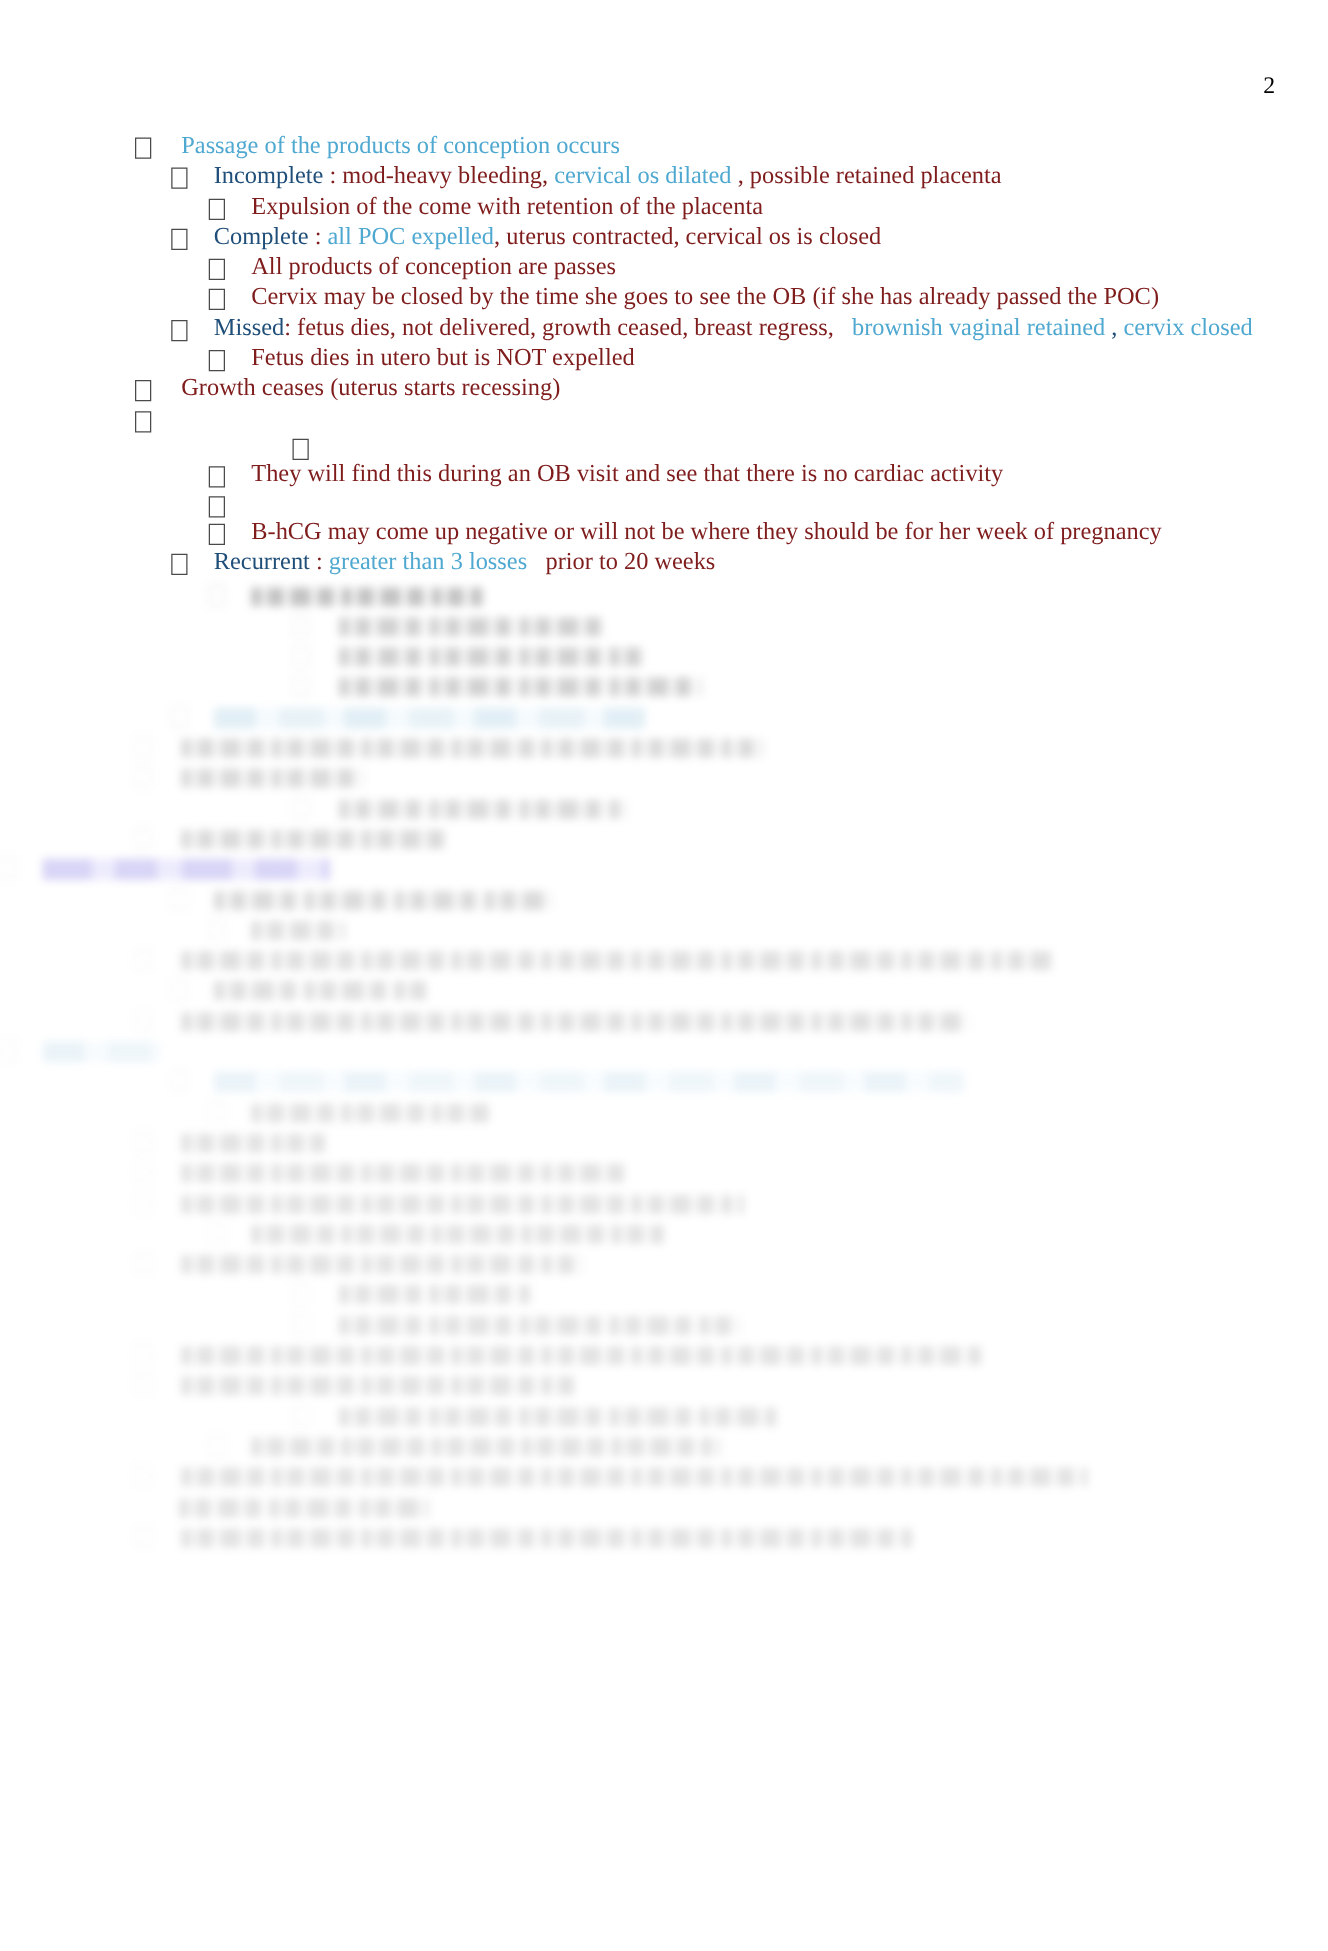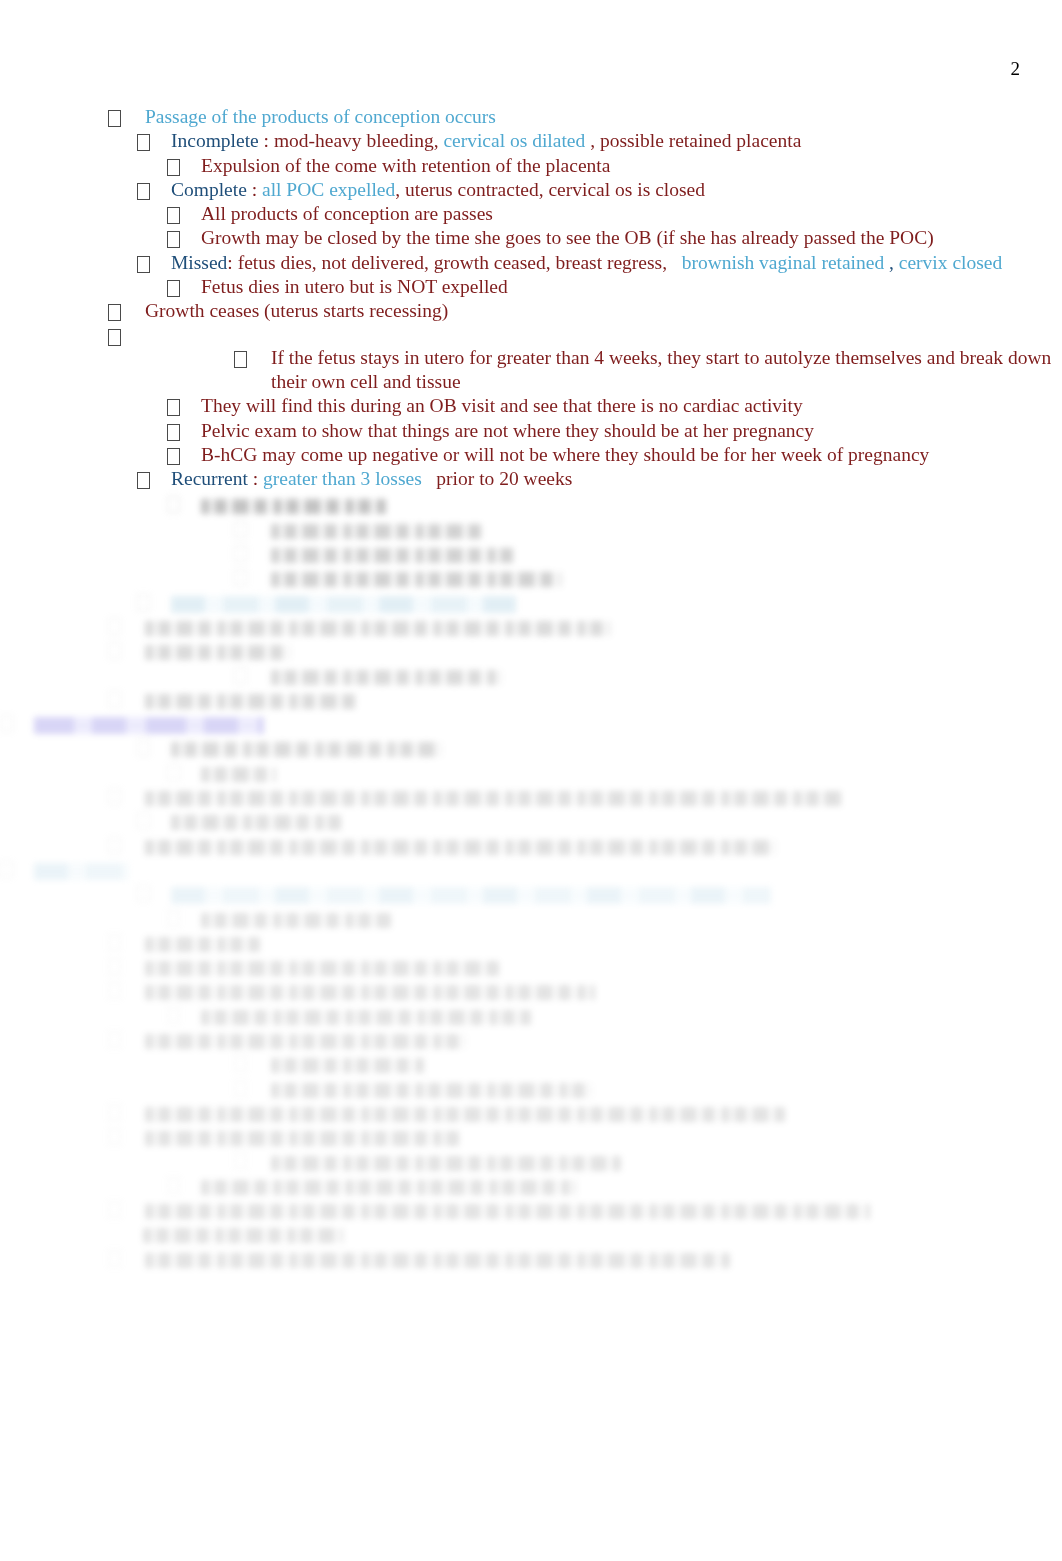--- a/index.html
+++ b/index.html
@@ -92,31 +92,30 @@
 
   <div class="page-number">2</div>
 
   <div class="content">
     <div id="legible-list">
         <div class="line lv3"><span class="bullet"></span><span class="btext gap2"><span class="cyan">Passage of the products of conception occurs</span></span></div>
         <div class="line lv1"><span class="bullet"></span><span class="btext gap1"><span class="nav">Incomplete</span><span class="blk"> : mod-heavy bleeding, </span><span class="cyan">cervical os dilated</span><span class="blk"> , possible retained placenta</span></span></div>
         <div class="line lv2"><span class="bullet"></span><span class="btext gap1"><span class="blk">Expulsion of the come with retention of the placenta</span></span></div>
         <div class="line lv1"><span class="bullet"></span><span class="btext gap1"><span class="nav">Complete</span><span class="blk"> : </span><span class="cyan">all POC expelled</span><span class="blk">, uterus contracted, cervical os is closed</span></span></div>
         <div class="line lv2"><span class="bullet"></span><span class="btext gap1"><span class="blk">All products of conception are passes</span></span></div>
-        <div class="line lv2"><span class="bullet"></span><span class="btext gap1"><span class="blk">Growth may be closed by the time she goes to see the OB (if she has already passed the POC)</span></span></div>
+        <div class="line lv2"><span class="bullet"></span><span class="btext gap1"><span class="blk">Cervix may be closed by the time she goes to see the OB (if she has already passed the POC)</span></span></div>
         <div class="line lv1"><span class="bullet"></span><span class="btext gap1"><span class="nav">Missed</span><span class="blk">: fetus dies, not delivered, growth ceased, breast regress,   </span><span class="cyan">brownish vaginal retained</span><span class="nav"> , </span><span class="cyan">cervix closed</span></span></div>
         <div class="line lv2"><span class="bullet"></span><span class="btext gap1"><span class="blk">Fetus dies in utero but is NOT expelled</span></span></div>
         <div class="line lv3"><span class="bullet"></span><span class="btext gap2"><span class="blk">Growth ceases (uterus starts recessing)</span></span></div>
         <div class="line lv3"><span class="bullet"></span></div>
         <div class="line lv4 wrap">
           <span class="bullet"></span>
-          <span class="btext gap2"><span class="blk">If the fetus stays in utero for greater than 4 weeks, they start to autolyze themselves and break down their own cell and tissue</span></span>
         </div>
         <div class="line lv2"><span class="bullet"></span><span class="btext gap1"><span class="blk">They will find this during an OB visit and see that there is no cardiac activity</span></span></div>
-        <div class="line lv2"><span class="bullet"></span><span class="btext gap1"><span class="blk">Pelvic exam to show that things are not where they should be at her pregnancy</span></span></div>
+        <div class="line lv2"><span class="bullet"></span></div>
         <div class="line lv2"><span class="bullet"></span><span class="btext gap1"><span class="blk">B-hCG may come up negative or will not be where they should be for her week of pregnancy</span></span></div>
         <div class="line lv1"><span class="bullet"></span><span class="btext gap1"><span class="nav">Recurrent</span><span class="blk"> : </span><span class="cyan">greater than 3 losses</span><span class="blk">   prior to 20 weeks</span></span></div>
       </div>
     <div id="obscured-list" class="blurred">
         <div class="line lv2 bfade-1"><span class="bullet"></span><span class="btext gap1"><span style="display: inline-block; width: 185px; height: 15px; vertical-align: middle; margin-top: 4px; background: repeating-linear-gradient(90deg, rgba(70, 70, 70, 0.85) 0px, rgba(70, 70, 70, 0.85) 9px, rgba(255, 255, 255, 0) 9px, rgba(255, 255, 255, 0) 13px, rgba(70, 70, 70, 0.85) 13px, rgba(70, 70, 70, 0.85) 26px, rgba(255, 255, 255, 0) 26px, rgba(255, 255, 255, 0) 31px, rgba(70, 70, 70, 0.85) 31px, rgba(70, 70, 70, 0.85) 48px, rgba(255, 255, 255, 0) 48px, rgba(255, 255, 255, 0) 53px, rgba(70, 70, 70, 0.85) 53px, rgba(70, 70, 70, 0.85) 66px, rgba(255, 255, 255, 0) 66px, rgba(255, 255, 255, 0) 72px);"></span></span></div>
         <div class="line lv4 bfade-2"><span class="bullet"></span><span class="btext gap2"><span style="display: inline-block; width: 215px; height: 15px; vertical-align: middle; margin-top: 4px; background: repeating-linear-gradient(90deg, rgba(70, 70, 70, 0.85) 0px, rgba(70, 70, 70, 0.85) 9px, rgba(255, 255, 255, 0) 9px, rgba(255, 255, 255, 0) 13px, rgba(70, 70, 70, 0.85) 13px, rgba(70, 70, 70, 0.85) 26px, rgba(255, 255, 255, 0) 26px, rgba(255, 255, 255, 0) 31px, rgba(70, 70, 70, 0.85) 31px, rgba(70, 70, 70, 0.85) 48px, rgba(255, 255, 255, 0) 48px, rgba(255, 255, 255, 0) 53px, rgba(70, 70, 70, 0.85) 53px, rgba(70, 70, 70, 0.85) 66px, rgba(255, 255, 255, 0) 66px, rgba(255, 255, 255, 0) 72px);"></span></span></div>
         <div class="line lv4 bfade-2"><span class="bullet"></span><span class="btext gap2"><span style="display: inline-block; width: 245px; height: 15px; vertical-align: middle; margin-top: 4px; background: repeating-linear-gradient(90deg, rgba(70, 70, 70, 0.85) 0px, rgba(70, 70, 70, 0.85) 9px, rgba(255, 255, 255, 0) 9px, rgba(255, 255, 255, 0) 13px, rgba(70, 70, 70, 0.85) 13px, rgba(70, 70, 70, 0.85) 26px, rgba(255, 255, 255, 0) 26px, rgba(255, 255, 255, 0) 31px, rgba(70, 70, 70, 0.85) 31px, rgba(70, 70, 70, 0.85) 48px, rgba(255, 255, 255, 0) 48px, rgba(255, 255, 255, 0) 53px, rgba(70, 70, 70, 0.85) 53px, rgba(70, 70, 70, 0.85) 66px, rgba(255, 255, 255, 0) 66px, rgba(255, 255, 255, 0) 72px);"></span></span></div>
         <div class="line lv4 bfade-2"><span class="bullet"></span><span class="btext gap2"><span style="display: inline-block; width: 290px; height: 15px; vertical-align: middle; margin-top: 4px; background: repeating-linear-gradient(90deg, rgba(70, 70, 70, 0.85) 0px, rgba(70, 70, 70, 0.85) 9px, rgba(255, 255, 255, 0) 9px, rgba(255, 255, 255, 0) 13px, rgba(70, 70, 70, 0.85) 13px, rgba(70, 70, 70, 0.85) 26px, rgba(255, 255, 255, 0) 26px, rgba(255, 255, 255, 0) 31px, rgba(70, 70, 70, 0.85) 31px, rgba(70, 70, 70, 0.85) 48px, rgba(255, 255, 255, 0) 48px, rgba(255, 255, 255, 0) 53px, rgba(70, 70, 70, 0.85) 53px, rgba(70, 70, 70, 0.85) 66px, rgba(255, 255, 255, 0) 66px, rgba(255, 255, 255, 0) 72px);"></span></span></div>
         <div class="line lv1 bfade-2"><span class="bullet"></span><span class="btext gap1"><span style="display: inline-block; width: 345px; height: 17px; vertical-align: middle; margin-top: 4px; background: repeating-linear-gradient(90deg, rgba(120, 180, 210, 0.75) 0px, rgba(120, 180, 210, 0.75) 34px, rgba(214, 236, 247, 0.85) 34px, rgba(214, 236, 247, 0.85) 52px, rgba(120, 180, 210, 0.6) 52px, rgba(120, 180, 210, 0.6) 88px, rgba(214, 236, 247, 0.85) 88px, rgba(214, 236, 247, 0.85) 104px);"></span></span></div>
         <div class="line lv3 bfade-3"><span class="bullet"></span><span class="btext gap2"><span style="display: inline-block; width: 465px; height: 15px; vertical-align: middle; margin-top: 4px; background: repeating-linear-gradient(90deg, rgba(70, 70, 70, 0.85) 0px, rgba(70, 70, 70, 0.85) 9px, rgba(255, 255, 255, 0) 9px, rgba(255, 255, 255, 0) 13px, rgba(70, 70, 70, 0.85) 13px, rgba(70, 70, 70, 0.85) 26px, rgba(255, 255, 255, 0) 26px, rgba(255, 255, 255, 0) 31px, rgba(70, 70, 70, 0.85) 31px, rgba(70, 70, 70, 0.85) 48px, rgba(255, 255, 255, 0) 48px, rgba(255, 255, 255, 0) 53px, rgba(70, 70, 70, 0.85) 53px, rgba(70, 70, 70, 0.85) 66px, rgba(255, 255, 255, 0) 66px, rgba(255, 255, 255, 0) 72px);"></span></span></div>

